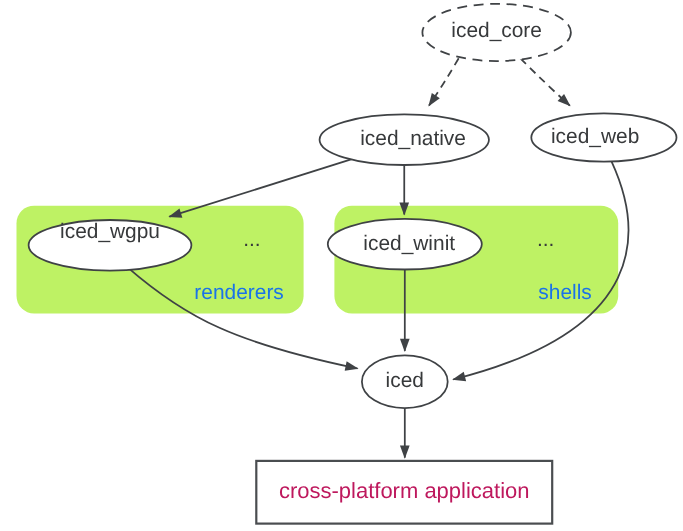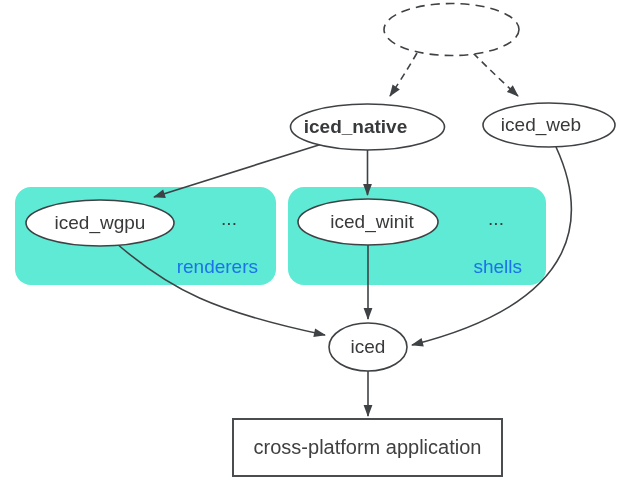--- a/index.html
+++ b/index.html
@@ -5,21 +5,21 @@
   html,body{margin:0;padding:0;background:#ffffff;}
   .canvas{
     position:relative;
     width:621px;height:483px;
     background:#ffffff;
     font-family:"Liberation Sans", sans-serif;
     overflow:hidden;
   }
   .group{
     position:absolute;
-    background:#5eead4;
+    background:#bef264;
     border-radius:16px;
   }
   .group-label{
     position:absolute;
     font-size:19px;
     line-height:22px;
   }
   .edges{
     position:absolute;left:0;top:0;
     pointer-events:none;
@@ -37,35 +37,35 @@
     font-size:19px;
     line-height:22px;
     color:#37393b;
     text-align:center;
   }
   .app-label{
     position:absolute;
     left:233px;top:419px;width:269px;height:57px;
     line-height:57px;
     font-size:20px;
-    color:#404040;
+    color:#be185d;
     text-align:center;
     white-space:nowrap;
   }
 </style>
 </head>
 <body>
 
 <div class="canvas">
 
   <div class="group" style="left:15px;top:187px;width:261px;height:98px;">
     <div class="group-label" style="right:18px;bottom:7px;color:#1a73e8;">renderers</div>
   </div>
 
-  <div class="group" style="left:288px;top:187px;width:258px;height:98px;">
+  <div class="group" style="left:304px;top:187px;width:258px;height:98px;">
     <div class="group-label" style="right:24px;bottom:7px;color:#1a73e8;">shells</div>
   </div>
 
   <svg class="edges" width="621" height="483" viewBox="0 0 621 483">
     <defs>
       <marker id="arrow" viewBox="0 0 12 10" refX="11" refY="5" markerWidth="13" markerHeight="10" markerUnits="userSpaceOnUse" orient="auto">
         <path d="M0,0.6 L12,5 L0,9.4 Z" fill="#3f4245"></path>
       </marker>
     </defs>
 
@@ -80,23 +80,24 @@
 
     <ellipse cx="451.5" cy="29.5" rx="67.5" ry="26" fill="#ffffff" stroke="#3f4245" stroke-width="1.6" stroke-dasharray="9,6"></ellipse>
     <ellipse cx="367.5" cy="127" rx="77" ry="23" fill="#ffffff" stroke="#3f4245" stroke-width="1.6"></ellipse>
     <ellipse cx="549" cy="125" rx="66" ry="22" fill="#ffffff" stroke="#3f4245" stroke-width="1.6"></ellipse>
     <ellipse cx="100" cy="223" rx="74" ry="23" fill="#ffffff" stroke="#3f4245" stroke-width="1.6"></ellipse>
     <ellipse cx="368" cy="222" rx="70" ry="23" fill="#ffffff" stroke="#3f4245" stroke-width="1.6"></ellipse>
     <ellipse cx="368" cy="347" rx="39" ry="24" fill="#ffffff" stroke="#3f4245" stroke-width="1.6"></ellipse>
     <rect x="233" y="419" width="269" height="57" fill="#ffffff" stroke="#4a4d50" stroke-width="2"></rect>
   </svg>
 
-  <div class="node-label" style="left:278px;top:116px;width:155px;font-weight:bold;">iced_native</div>
+  <div class="node-label" style="left:384px;top:18px;width:135px;">iced_core</div>
+  <div class="node-label" style="left:298px;top:116px;width:155px;">iced_native</div>
   <div class="node-label" style="left:483px;top:114px;width:116px;">iced_web</div>
-  <div class="node-label" style="left:26px;top:212px;width:148px;">iced_wgpu</div>
+  <div class="node-label" style="left:26px;top:200px;width:148px;">iced_wgpu</div>
   <div class="node-label" style="left:298px;top:211px;width:148px;">iced_winit</div>
   <div class="node-label" style="left:329px;top:336px;width:78px;">iced</div>
   <div class="app-label">cross-platform application</div>
 
   <div class="ellipsis" style="left:189px;top:208px;width:80px;">...</div>
   <div class="ellipsis" style="left:456px;top:208px;width:80px;">...</div>
 
 </div>
 
 </body></html>

